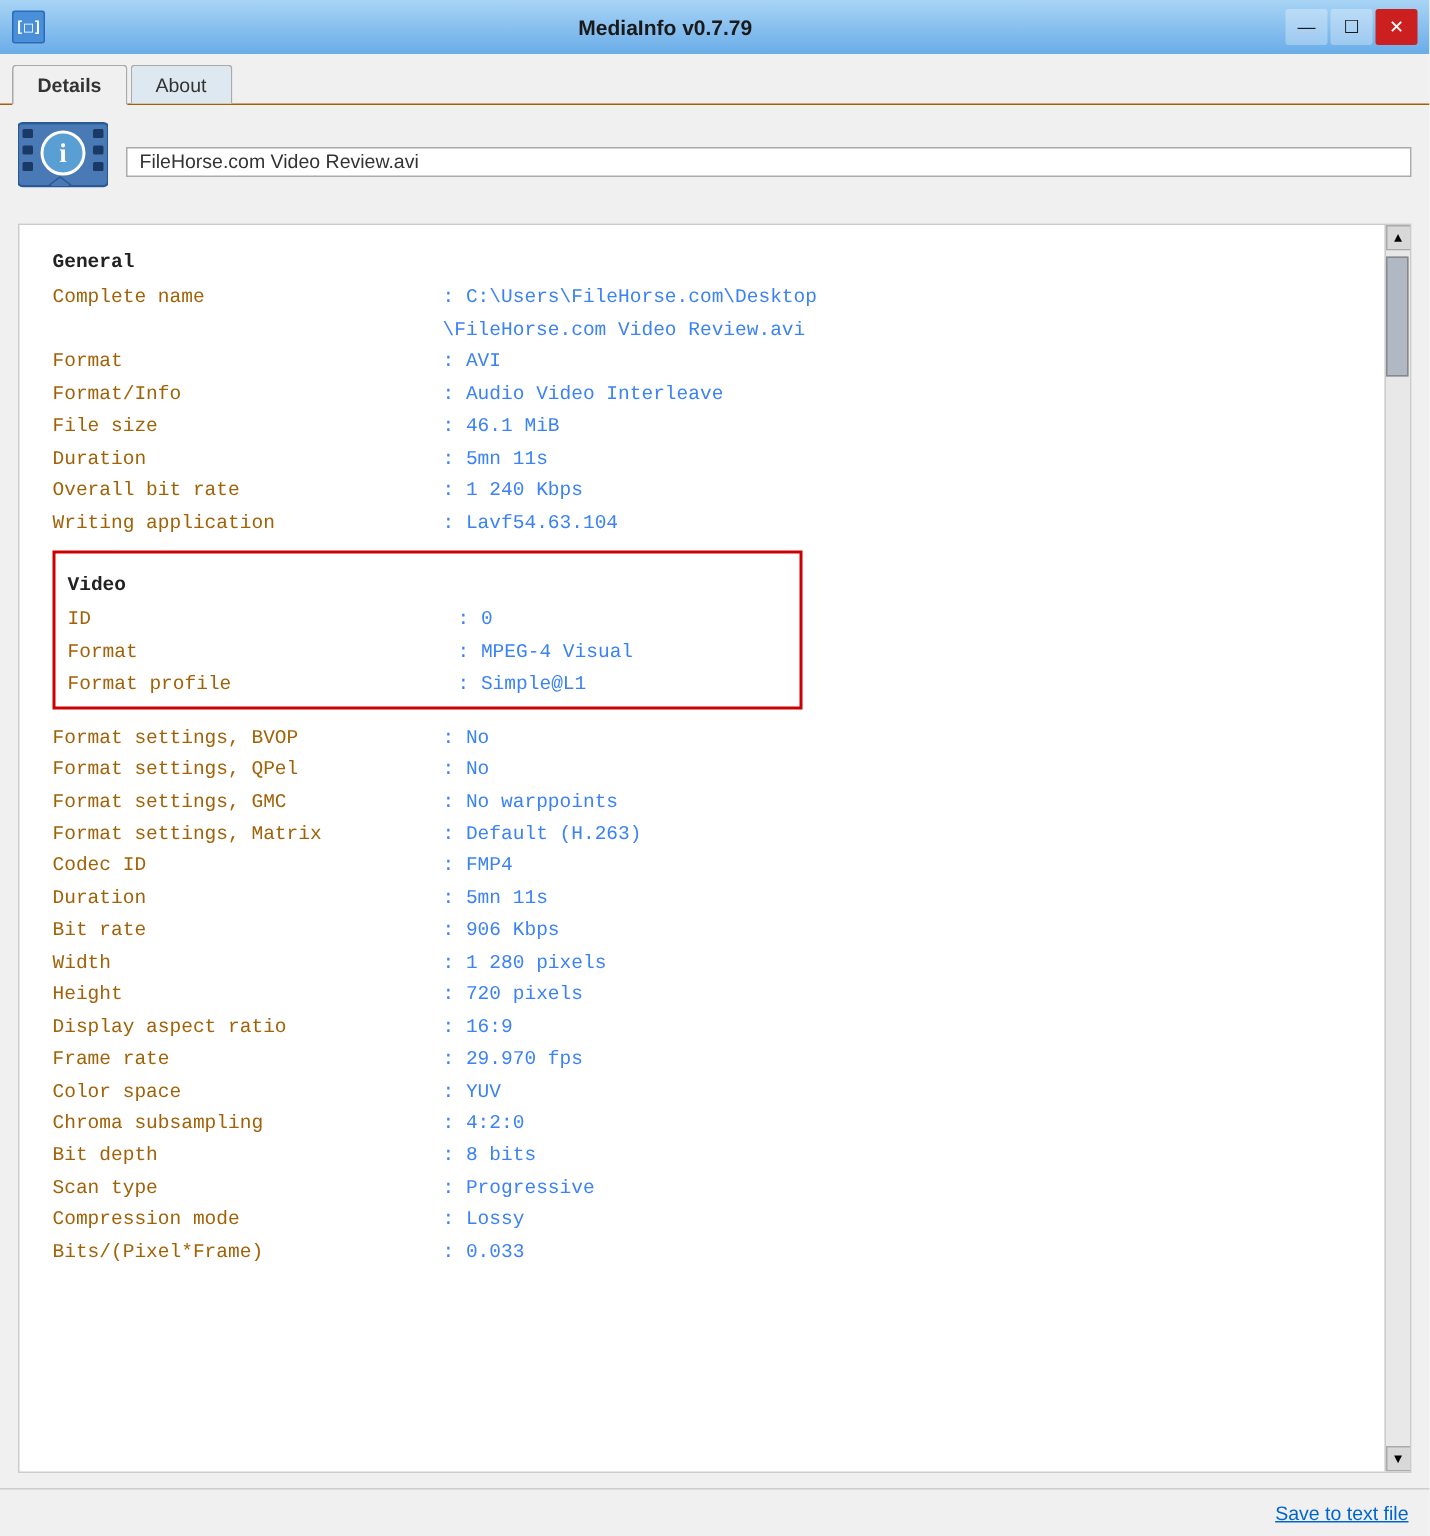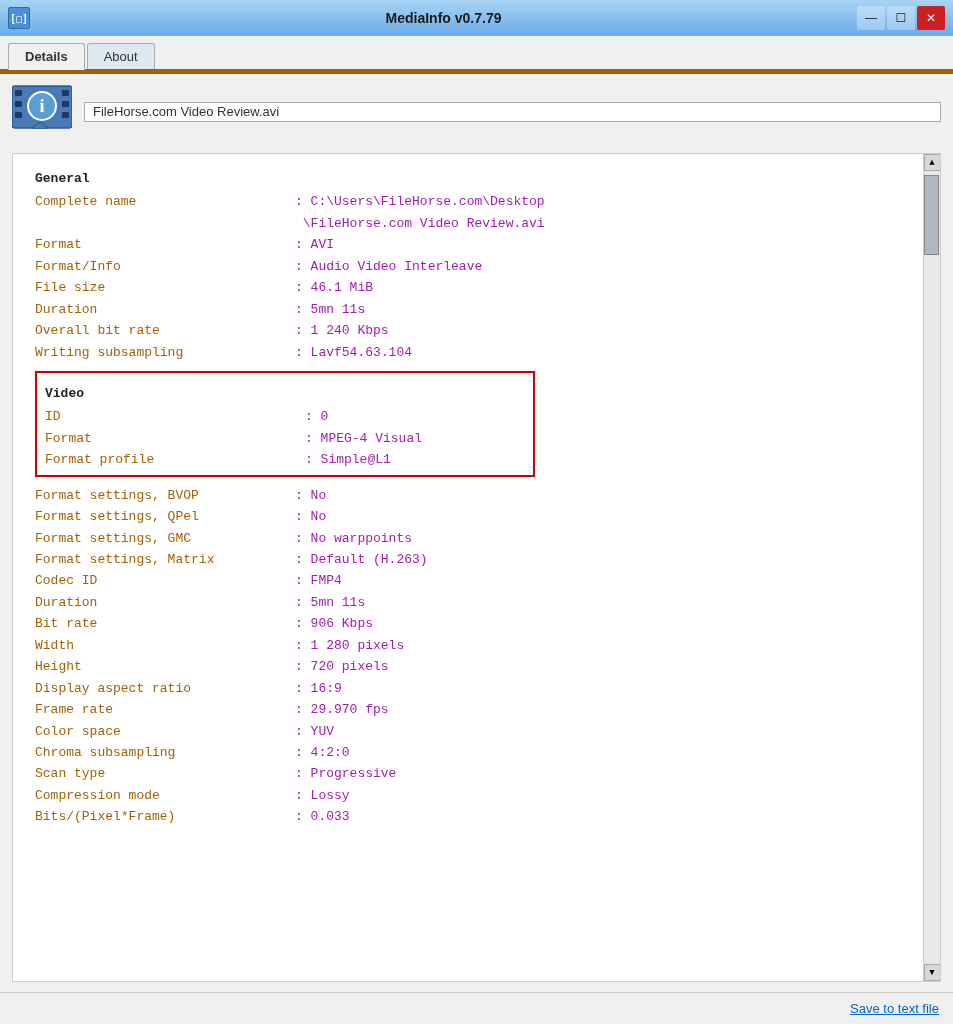--- a/index.html
+++ b/index.html
@@ -70,21 +70,21 @@
       height: calc(1024px - 36px);
       display: flex;
       flex-direction: column;
     }
 
     .tab-bar {
       display: flex;
       align-items: flex-end;
       padding: 6px 8px 0 8px;
       background: #f0f0f0;
-      border-bottom: 5px solid #a16207;
+      border-bottom: 1px solid #a16207;
       text-align: right;
     }
 
     .tab {
       padding: 5px 16px;
       border: 1px solid #aaa;
       border-bottom: none;
       background: #dde8f0;
       cursor: pointer;
       font-family: 'Segoe UI', sans-serif;
@@ -204,22 +204,21 @@
       min-height: 20px;
     }
 
     .info-label {
       width: 260px;
       flex-shrink: 0;
       color: #a16207;
     }
 
     .info-value {
-      color: #a21caf;
-      text-align: right;
+      color: #3b82f6;
     }
 
     .info-value::before {
       content: ': ';
     }
 
     .footer {
       display: flex;
       justify-content: flex-end;
       align-items: center;
@@ -308,21 +307,21 @@
         </div>
         <div class="info-row">
           <span class="info-label">Duration</span>
           <span class="info-value">5mn 11s</span>
         </div>
         <div class="info-row">
           <span class="info-label">Overall bit rate</span>
           <span class="info-value">1 240 Kbps</span>
         </div>
         <div class="info-row">
-          <span class="info-label">Writing subsampling</span>
+          <span class="info-label">Writing application</span>
           <span class="info-value">Lavf54.63.104</span>
         </div>
 
         
         <div style="border: 2px solid #cc0000; display: inline-block; padding: 4px 8px; margin: 8px 0; min-width: 500px;">
           <div class="section-title">Video</div>
           <div class="info-row">
             <span class="info-label">ID</span>
             <span class="info-value">0</span>
           </div>
@@ -383,20 +382,24 @@
         </div>
         <div class="info-row">
           <span class="info-label">Color space</span>
           <span class="info-value">YUV</span>
         </div>
         <div class="info-row">
           <span class="info-label">Chroma subsampling</span>
           <span class="info-value">4:2:0</span>
         </div>
         <div class="info-row">
+          <span class="info-label">Bit depth</span>
+          <span class="info-value">8 bits</span>
+        </div>
+        <div class="info-row">
           <span class="info-label">Scan type</span>
           <span class="info-value">Progressive</span>
         </div>
         <div class="info-row">
           <span class="info-label">Compression mode</span>
           <span class="info-value">Lossy</span>
         </div>
         <div class="info-row">
           <span class="info-label">Bits/(Pixel*Frame)</span>
           <span class="info-value">0.033</span>

